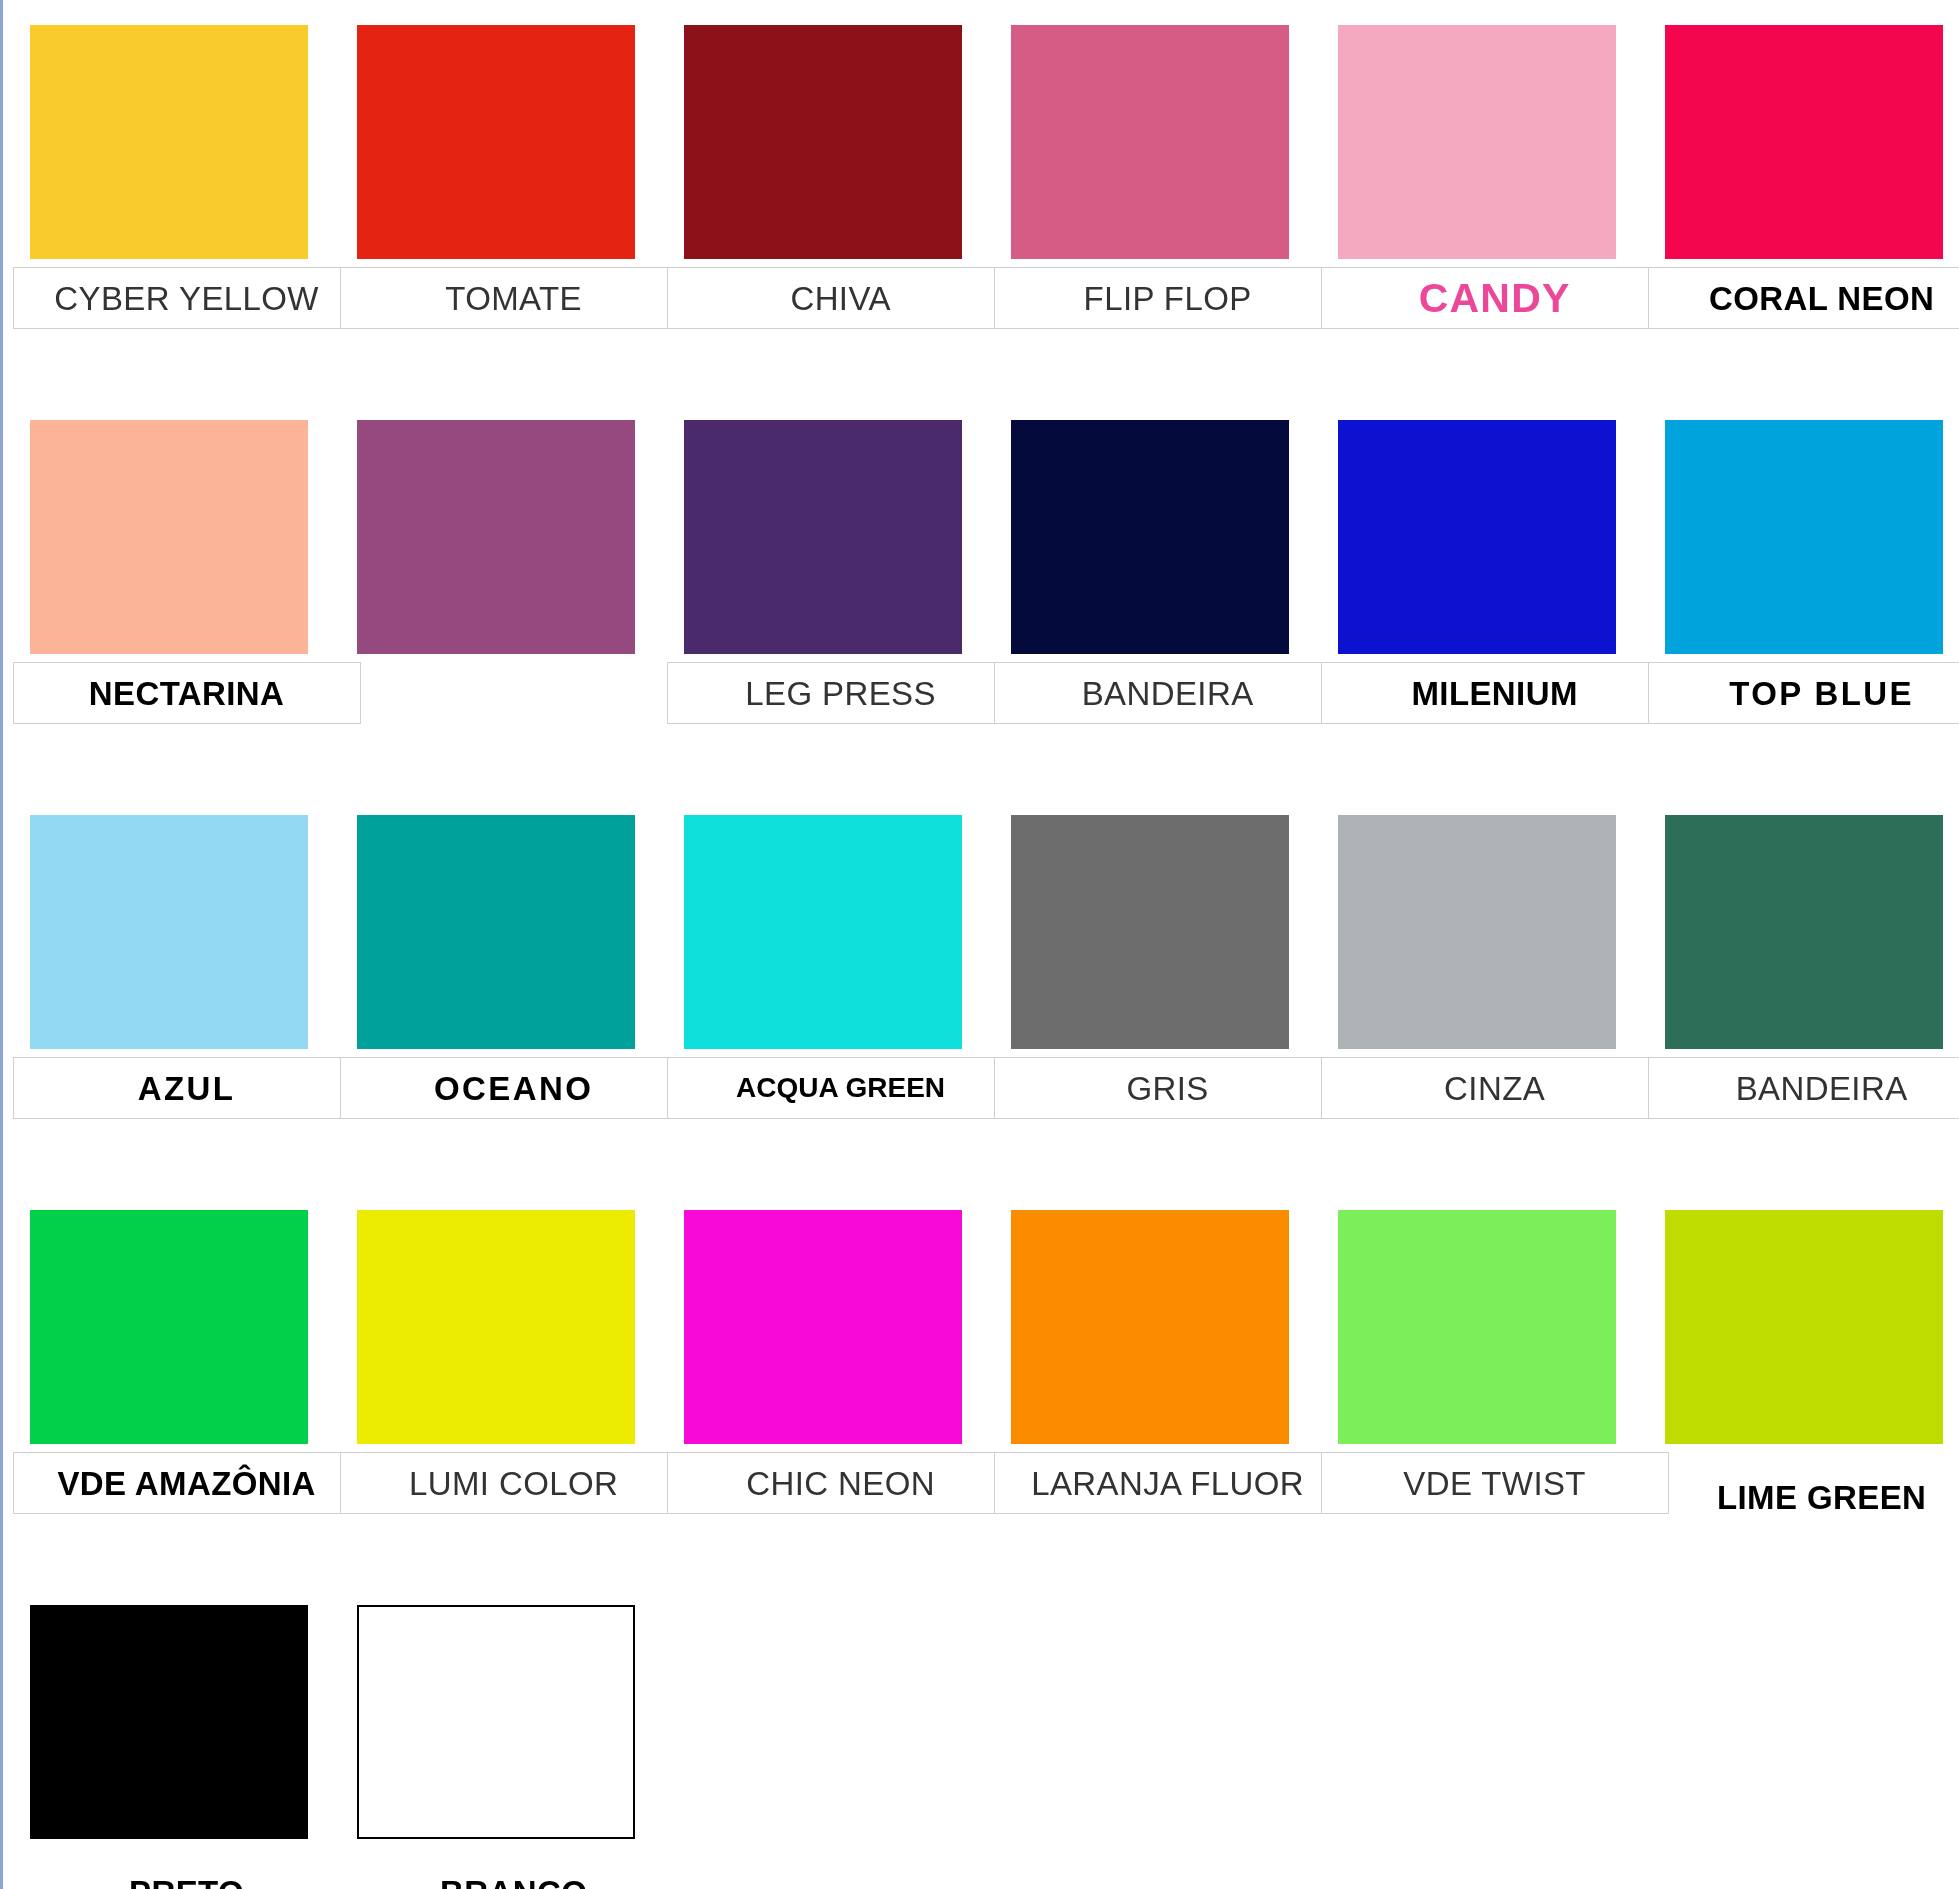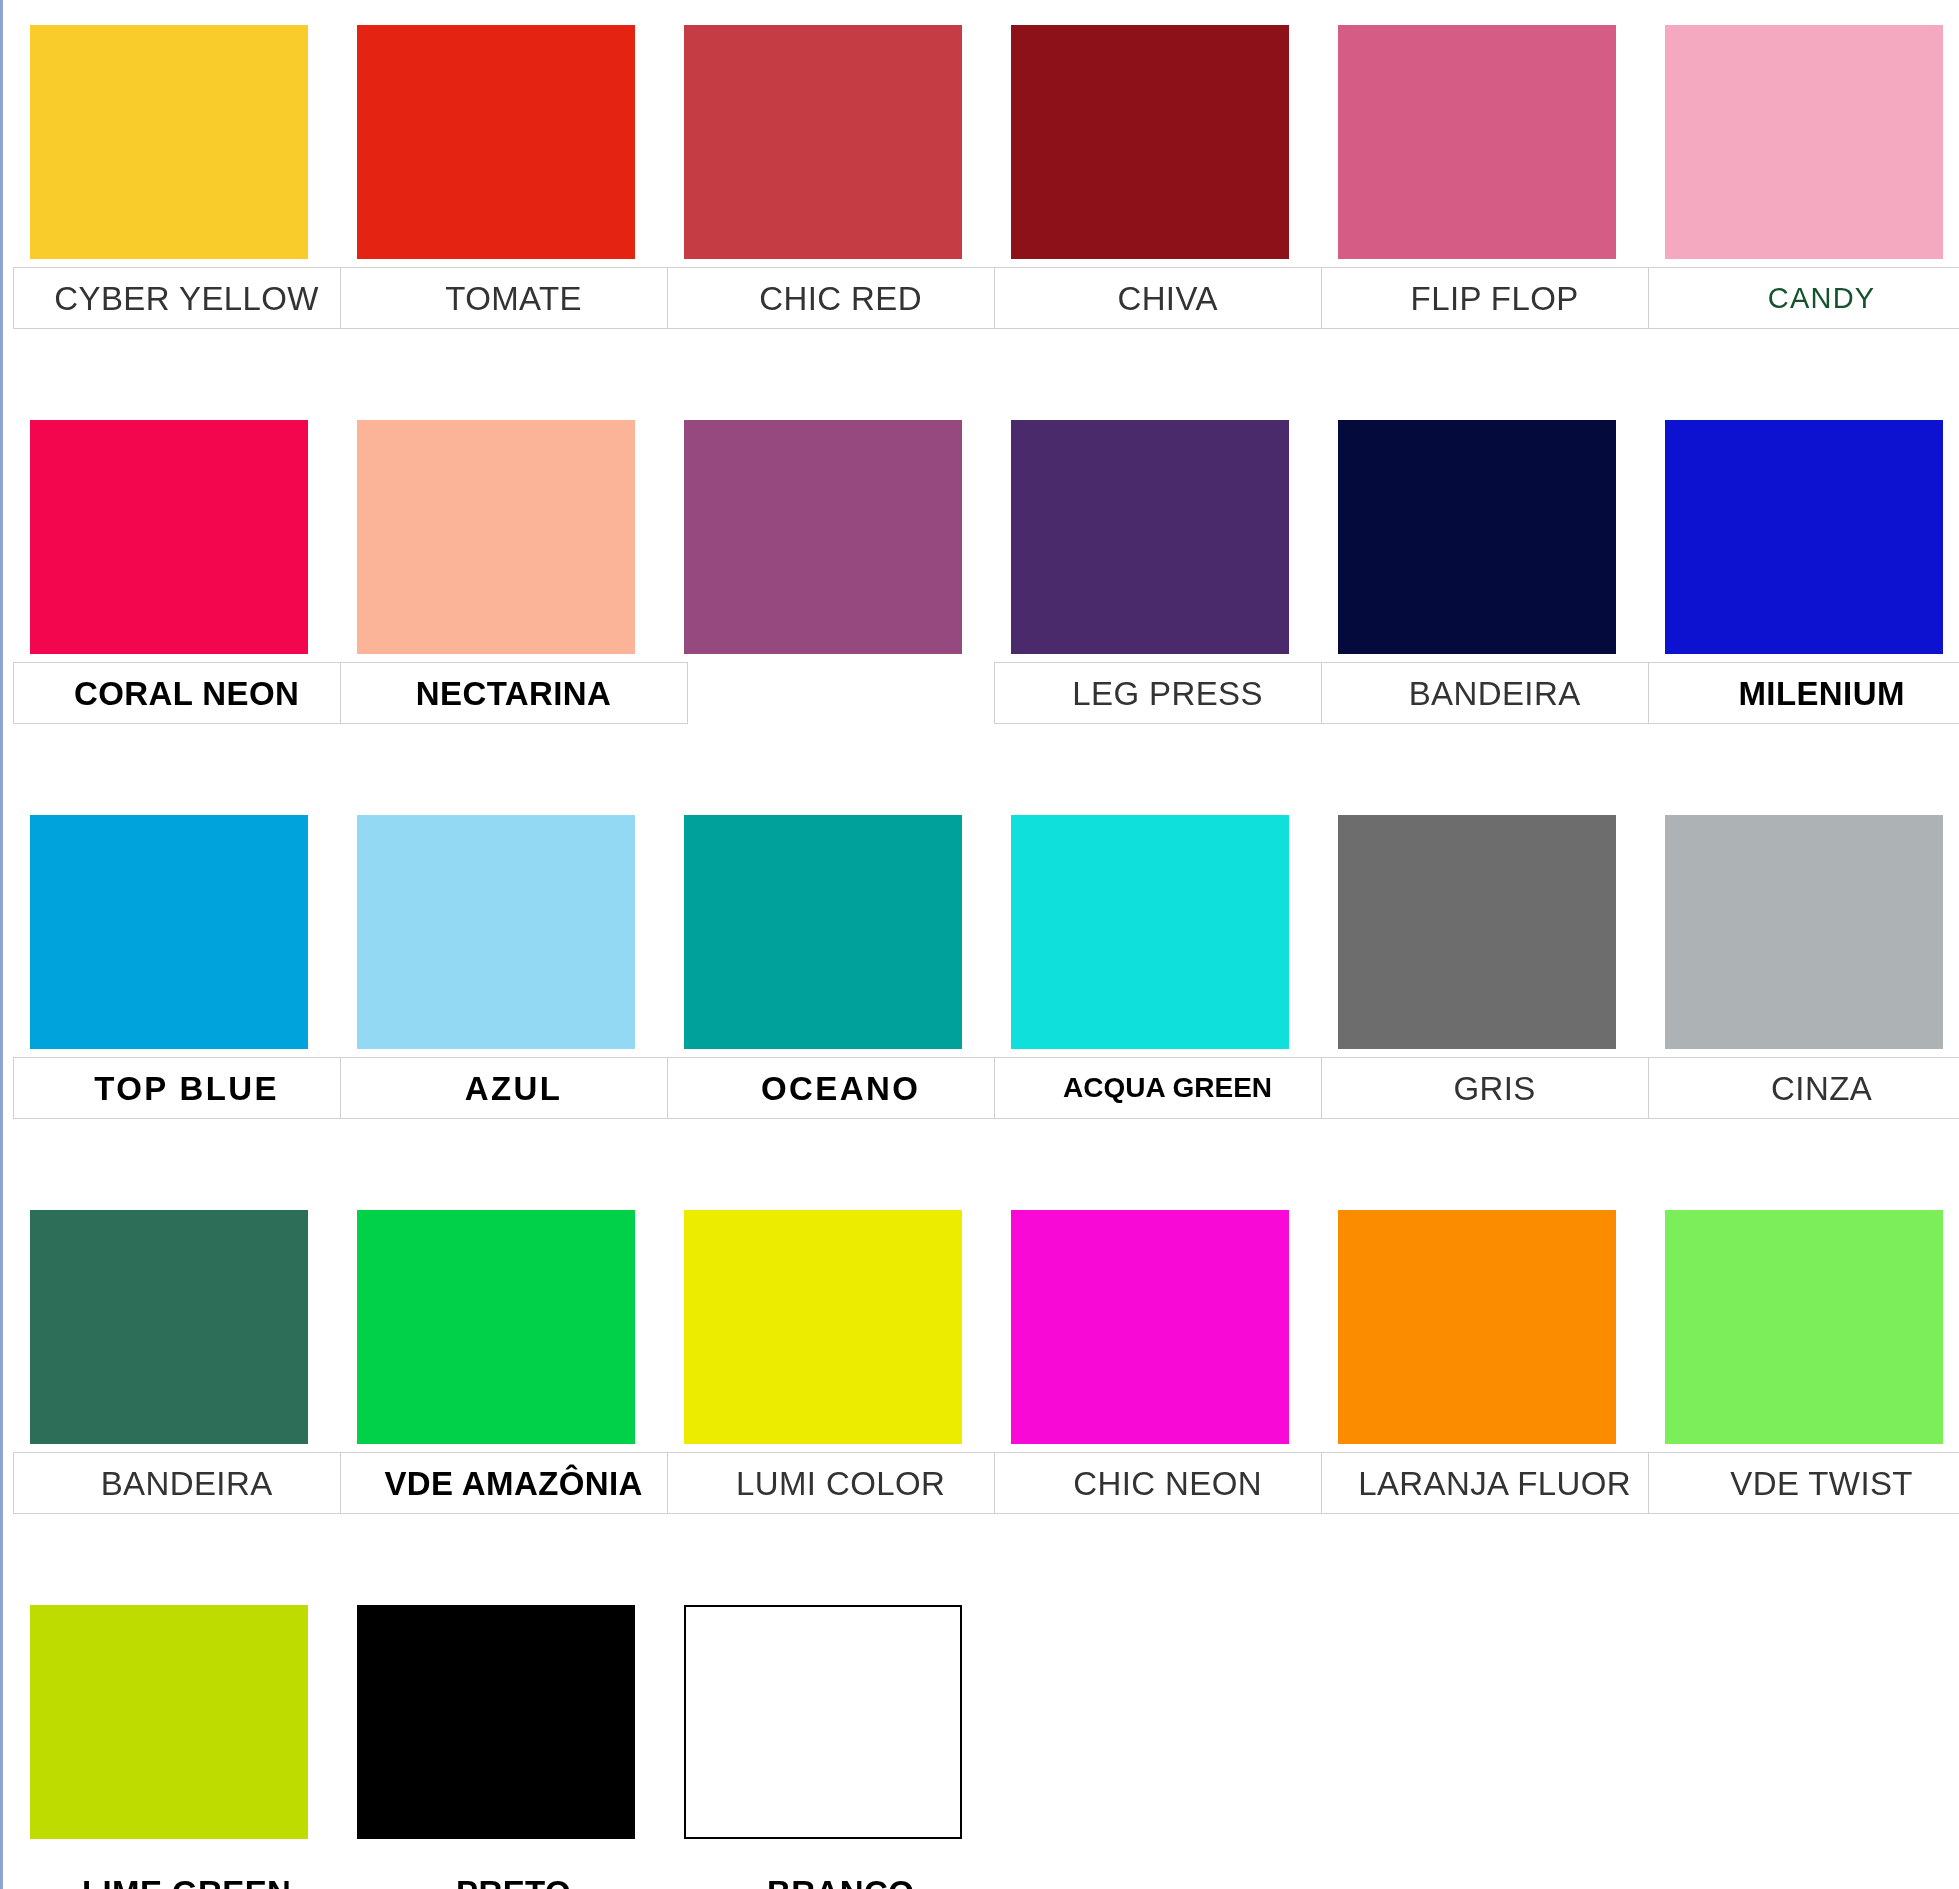--- a/index.html
+++ b/index.html
@@ -73,23 +73,23 @@
   }
   .swatch-label.w-regular {
     font-weight: normal;
     color: #333333;
   }
   .swatch-label.w-bold {
     font-weight: bold;
     color: #000000;
   }
   .swatch-label.w-bold-lg {
-    font-weight: normal;
-    color: #14532d;
-    font-size: 29px;
+    font-weight: bold;
+    color: #ec4899;
+    font-size: 41px;
     letter-spacing: 1.2px;
   }
   .swatch-label.w-bold-wide {
     font-weight: bold;
     color: #000000;
     letter-spacing: 2.4px;
     text-align: right;
   }
   .swatch-label.w-bold-tight {
     font-weight: bold;
@@ -115,26 +115,20 @@
         <span class="swatch-label w-regular">CYBER YELLOW</span>
       </div>
     </div>
     <div class="swatch-cell">
       <div class="swatch-chip" style="background: rgb(228, 35, 19);"></div>
       <div class="swatch-label-box">
         <span class="swatch-label w-regular">TOMATE</span>
       </div>
     </div>
     <div class="swatch-cell">
-      <div class="swatch-chip" style="background: rgb(198, 60, 68);"></div>
-      <div class="swatch-label-box">
-        <span class="swatch-label w-regular">CHIC RED</span>
-      </div>
-    </div>
-    <div class="swatch-cell">
       <div class="swatch-chip" style="background: rgb(140, 17, 25);"></div>
       <div class="swatch-label-box">
         <span class="swatch-label w-regular">CHIVA</span>
       </div>
     </div>
     <div class="swatch-cell">
       <div class="swatch-chip" style="background: rgb(212, 92, 133);"></div>
       <div class="swatch-label-box">
         <span class="swatch-label w-regular">FLIP FLOP</span>
       </div>

